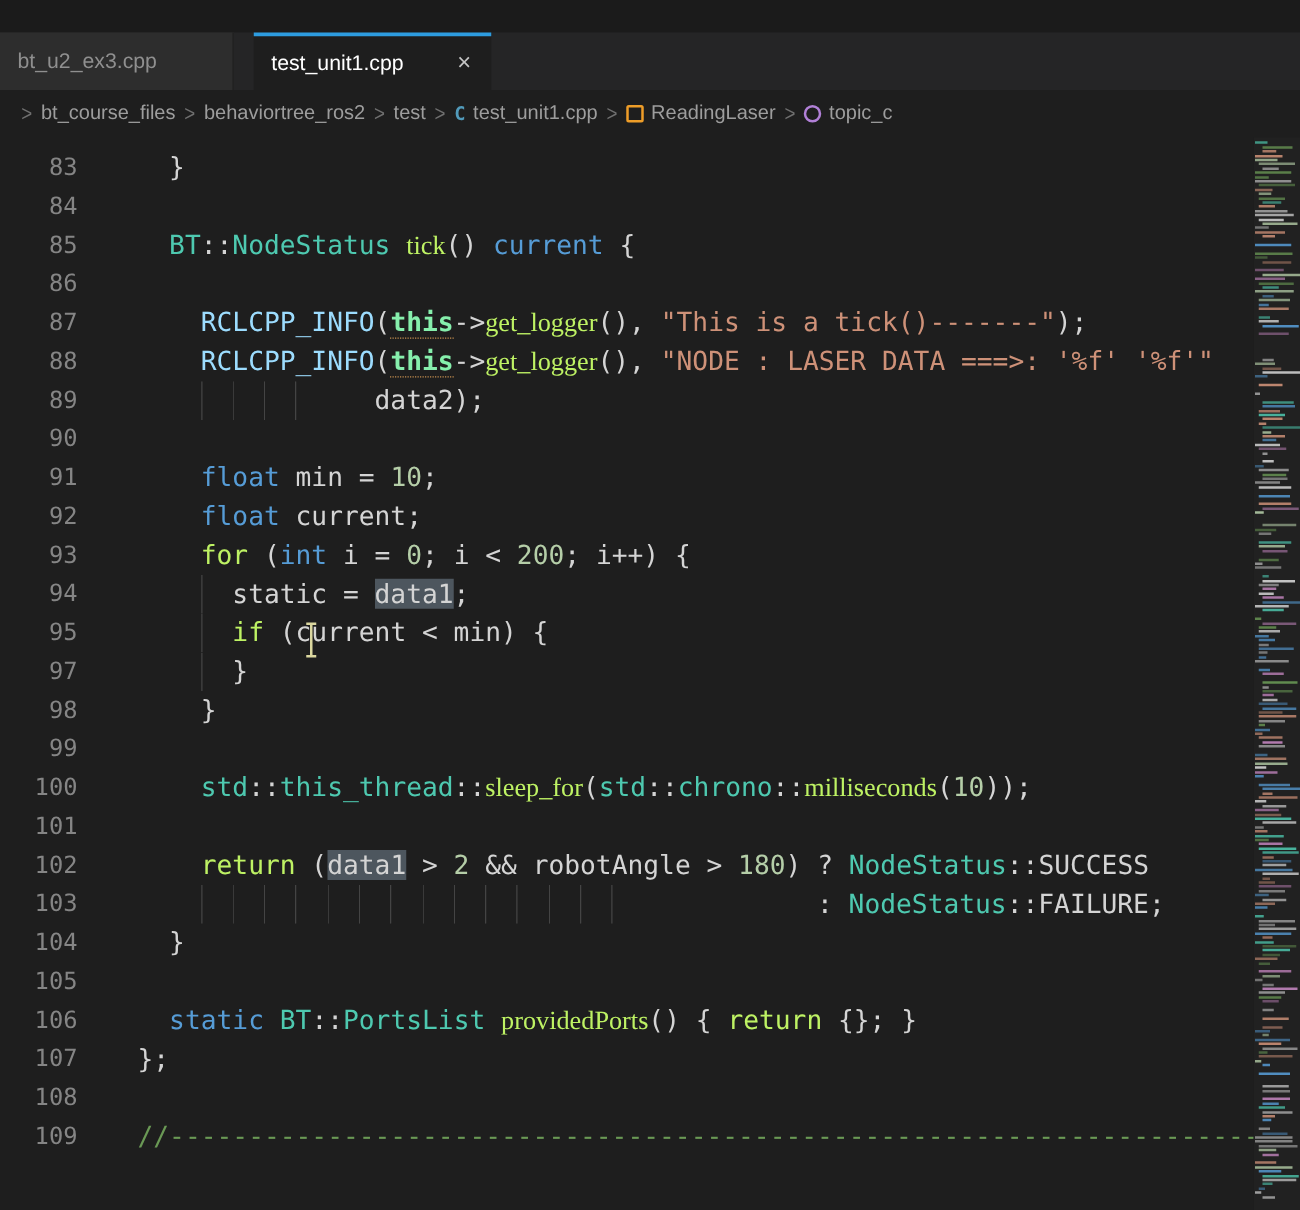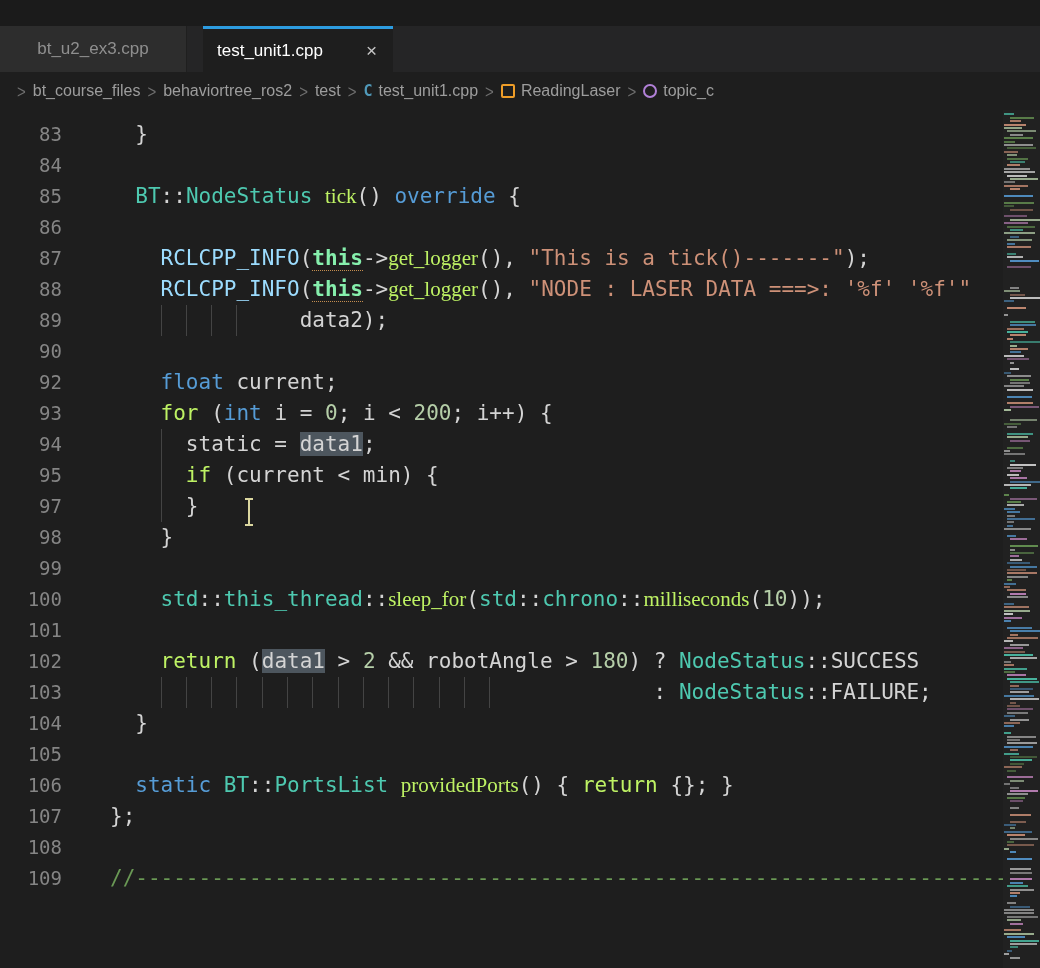--- a/index.html
+++ b/index.html
@@ -4,21 +4,21 @@
 <style>
   html,body{margin:0;padding:0;background:#111;}
   body{width:1040px;height:968px;overflow:hidden;font-family:"Liberation Sans",sans-serif;}
   .app{position:relative;width:1040px;height:968px;background:#1e1e1e;overflow:hidden;}
 
   
   .titlebar{height:26px;background:#1b1b1b;}
 
   
   .tabbar{height:46px;background:#252526;display:flex;align-items:stretch;}
-  .tab{display:flex;align-items:center;box-sizing:border-box;padding:0 14px;font-size:17px;cursor:pointer;justify-content:center;}
+  .tab{display:flex;align-items:center;box-sizing:border-box;padding:0 14px;font-size:17px;cursor:pointer;}
   .tab.inactive{width:187px;background:#2d2d2d;color:#8f8f8f;border-right:1px solid #1f1f1f;}
   .tab.active{width:190px;margin-left:16px;background:#1e1e1e;color:#ffffff;border-top:3px solid #2d9ce0;justify-content:space-between;}
   .tab-close{color:#c5c5c5;font-size:19px;line-height:19px;padding:0 2px;cursor:pointer;}
 
   
   .breadcrumbs{height:38px;background:#1e1e1e;display:flex;align-items:center;padding-left:10px;color:#9d9d9d;font-size:16px;white-space:nowrap;overflow:hidden;}
   .bc-sep{color:#6f6f6f;margin:0 7px;font-size:15px;transform:scaleY(1.2);}
   .bc-item{display:flex;align-items:center;gap:6px;cursor:pointer;}
   .bc-icon{flex:none;}
   .bc-icon.cpp{color:#519aba;font-weight:bold;font-size:15px;font-family:"DejaVu Sans Mono",monospace;}
@@ -104,41 +104,45 @@
       <div class="row">
         <div class="ln">83</div>
         <div class="codeln"><span class="tk-pln">  }</span></div>
       </div>
       <div class="row">
         <div class="ln">84</div>
         <div class="codeln"></div>
       </div>
       <div class="row">
         <div class="ln">85</div>
-        <div class="codeln"><span class="tk-pln">  </span><span class="tk-cls">BT</span><span class="tk-pln">::</span><span class="tk-cls">NodeStatus</span><span class="tk-pln"> </span><span class="tk-fn">tick</span><span class="tk-pln">() </span><span class="tk-type">override</span><span class="tk-pln"> {</span></div>
+        <div class="codeln"><span class="tk-pln">  </span><span class="tk-cls">BT</span><span class="tk-pln">::</span><span class="tk-cls">NodeStatus</span><span class="tk-pln"> </span><span class="tk-fn">tick</span><span class="tk-pln">() </span><span class="tk-type">current</span><span class="tk-pln"> {</span></div>
       </div>
       <div class="row">
         <div class="ln">86</div>
         <div class="codeln"></div>
       </div>
       <div class="row">
         <div class="ln">87</div>
         <div class="codeln"><span class="tk-pln">    </span><span class="tk-mac">RCLCPP_INFO</span><span class="tk-pln">(</span><span class="tk-ths">this</span><span class="tk-pln">-&gt;</span><span class="tk-fn">get_logger</span><span class="tk-pln">(), </span><span class="tk-str">"This is a tick()-------"</span><span class="tk-pln">);</span></div>
       </div>
       <div class="row">
         <div class="ln">88</div>
         <div class="codeln"><span class="tk-pln">    </span><span class="tk-mac">RCLCPP_INFO</span><span class="tk-pln">(</span><span class="tk-ths">this</span><span class="tk-pln">-&gt;</span><span class="tk-fn">get_logger</span><span class="tk-pln">(), </span><span class="tk-str">"NODE : LASER DATA ===&gt;: '%f' '%f'"</span></div>
       </div>
       <div class="row">
         <div class="ln">89</div>
         <div class="codeln"><span class="tk-pln">    </span><span class="tk-g"></span><span class="tk-g"></span><span class="tk-g"></span><span class="tk-g"></span><span class="tk-pln">   </span><span class="tk-pln">data2);</span></div>
       </div>
       <div class="row">
         <div class="ln">90</div>
         <div class="codeln"></div>
+      </div>
+      <div class="row">
+        <div class="ln">91</div>
+        <div class="codeln"><span class="tk-pln">    </span><span class="tk-type">float</span><span class="tk-pln"> min = </span><span class="tk-num">10</span><span class="tk-pln">;</span></div>
       </div>
       <div class="row">
         <div class="ln">92</div>
         <div class="codeln"><span class="tk-pln">    </span><span class="tk-type">float</span><span class="tk-pln"> current;</span></div>
       </div>
       <div class="row">
         <div class="ln">93</div>
         <div class="codeln"><span class="tk-pln">    </span><span class="tk-kw">for</span><span class="tk-pln"> (</span><span class="tk-type">int</span><span class="tk-pln"> i = </span><span class="tk-num">0</span><span class="tk-pln">; i &lt; </span><span class="tk-num">200</span><span class="tk-pln">; i++) {</span></div>
       </div>
       <div class="row">

